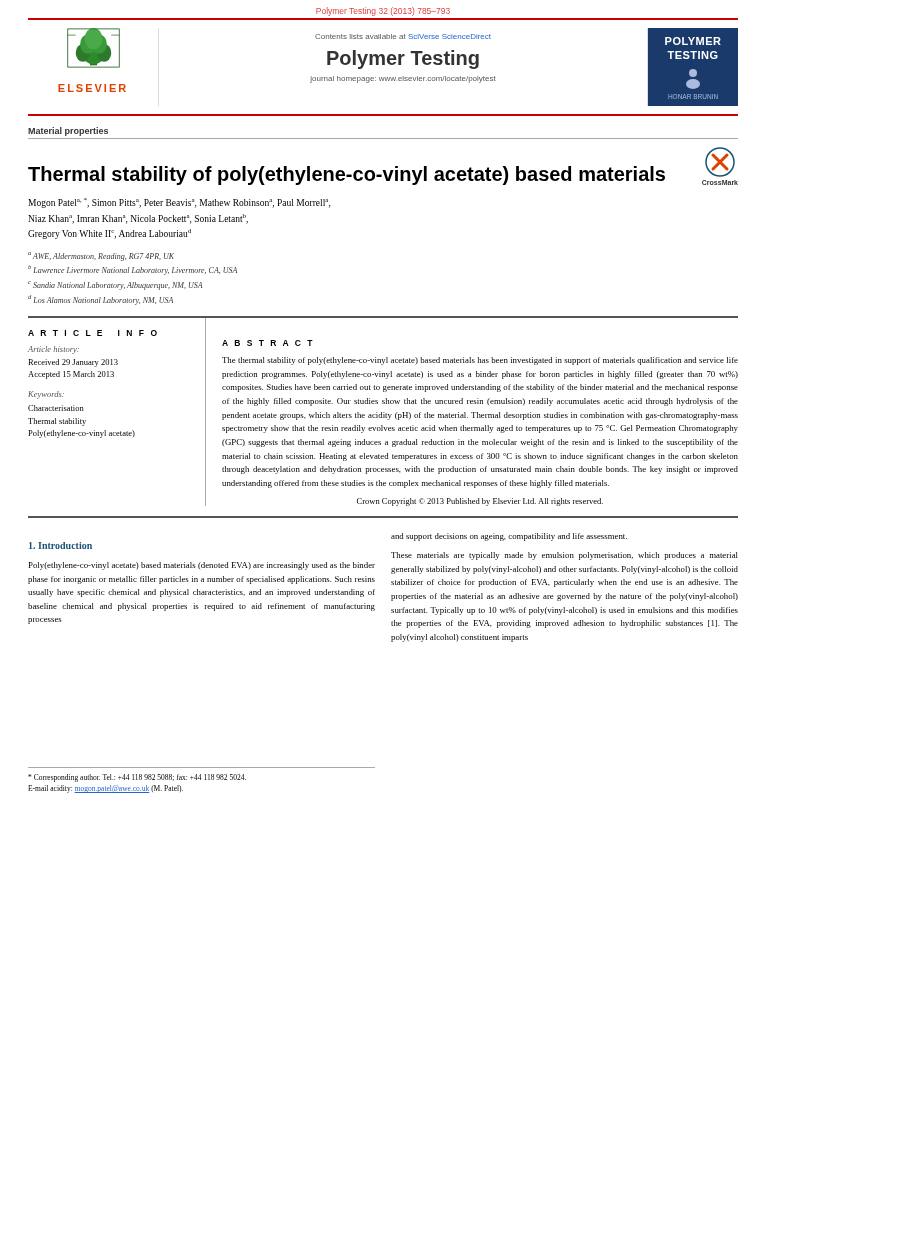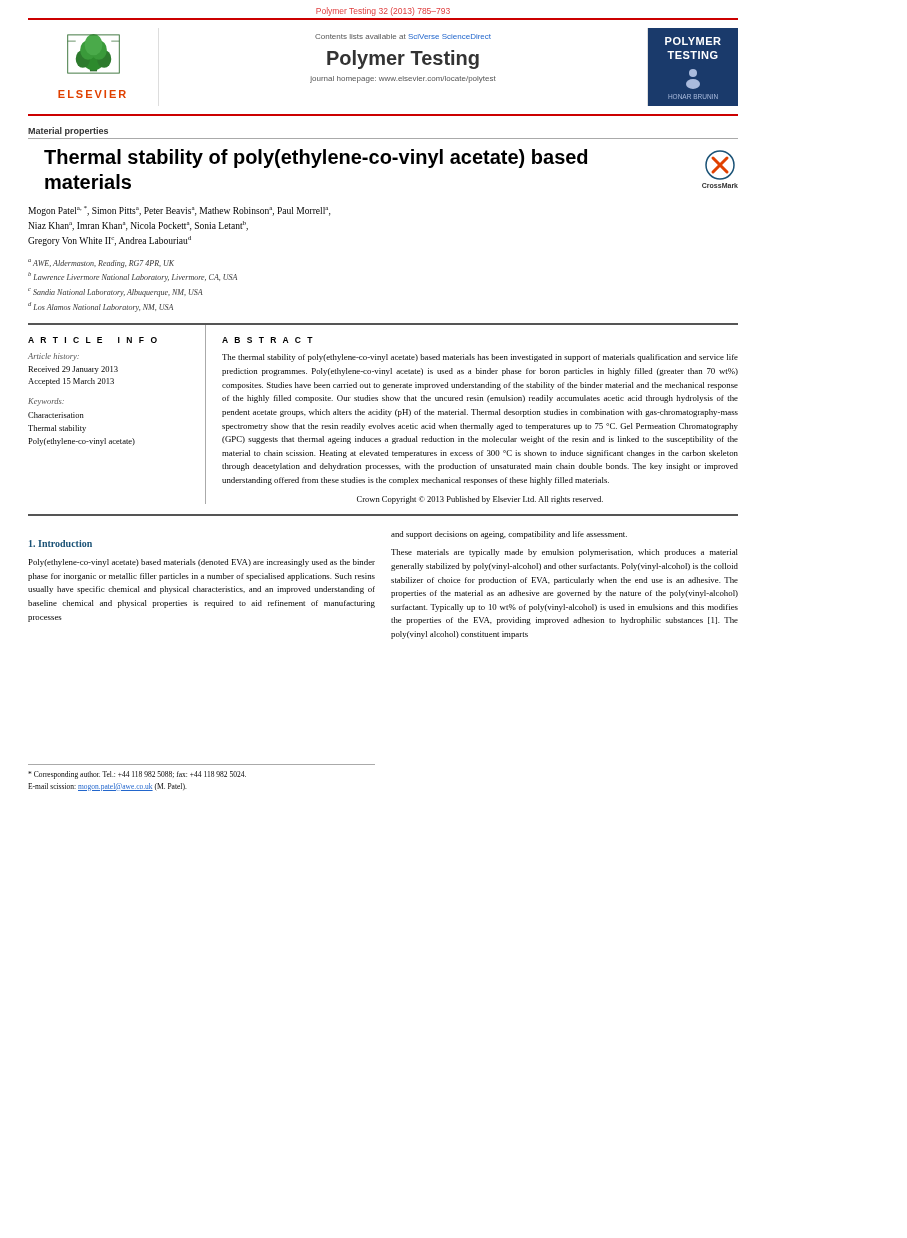--- a/index.html
+++ b/index.html
@@ -35,21 +35,20 @@
       flex-direction: row;
       border-top: 2px solid #c00;
       border-bottom: 2px solid #c00;
       margin: 0 28px;
       padding: 8px 0 8px 0;
     }
     .header-left {
       display: flex;
       flex-direction: column;
       align-items: center;
-      justify-content: center;
       width: 130px;
       flex-shrink: 0;
       gap: 12px;
     }
     .elsevier-tree {
       width: 55px;
       height: 40px;
     }
     .elsevier-text {
       font-family: Arial, sans-serif;
@@ -128,23 +127,22 @@
       margin-bottom: 6px;
     }
     .article-title {
       font-family: Arial, sans-serif;
       font-size: 20px;
       font-weight: bold;
       color: #000;
       line-height: 1.25;
       margin-bottom: 8px;
       display: flex;
-      align-items: center;
+      align-items: flex-end;
       gap: 20px;
-      margin-left: 16px;
     }
     .authors-line {
       font-size: 9.5px;
       color: #000;
       margin-bottom: 3px;
       line-height: 1.5;
     }
     .author-sup {
       font-size: 7px;
       vertical-align: super;
@@ -173,21 +171,21 @@
     }
     .left-col {
       width: 178px;
       flex-shrink: 0;
       padding-top: 10px;
       border-right: 1px solid #aaa;
       padding-right: 10px;
     }
     .right-col {
       flex: 1;
-      padding-top: 10px;
+      padding-top: 20px;
     }
     .section-header-label {
       font-family: Arial, sans-serif;
       font-size: 8.5px;
       font-weight: bold;
       letter-spacing: 2px;
       color: #000;
       margin-bottom: 6px;
       text-transform: uppercase;
     }
@@ -393,21 +391,21 @@
       <div class="section-heading">
         <span>1.</span> <span>Introduction</span>
       </div>
       <div class="body-paragraph">
         Poly(ethylene-co-vinyl acetate) based materials (denoted EVA) are increasingly used as the binder phase for inorganic or metallic filler particles in a number of specialised applications. Such resins usually have specific chemical and physical characteristics, and an improved understanding of baseline chemical and physical properties is required to aid refinement of manufacturing processes
       </div>
 
       <div class="footnote-section" style="margin-left:0;margin-right:0;margin-top:140px;">
         <div class="footnote-text">
           * Corresponding author. Tel.: +44 118 982 5088; fax: +44 118 982 5024.<br>
-          <span>E-mail scission: </span>
+          <span>E-mail acidity: </span>
           <span class="blue-link">mogon.patel@awe.co.uk</span>
           <span>(M. Patel).</span>
         </div>
       </div>
     </div>
 
     <div class="body-col">
       <div class="body-paragraph">
         and support decisions on ageing, compatibility and life assessment.
       </div>

